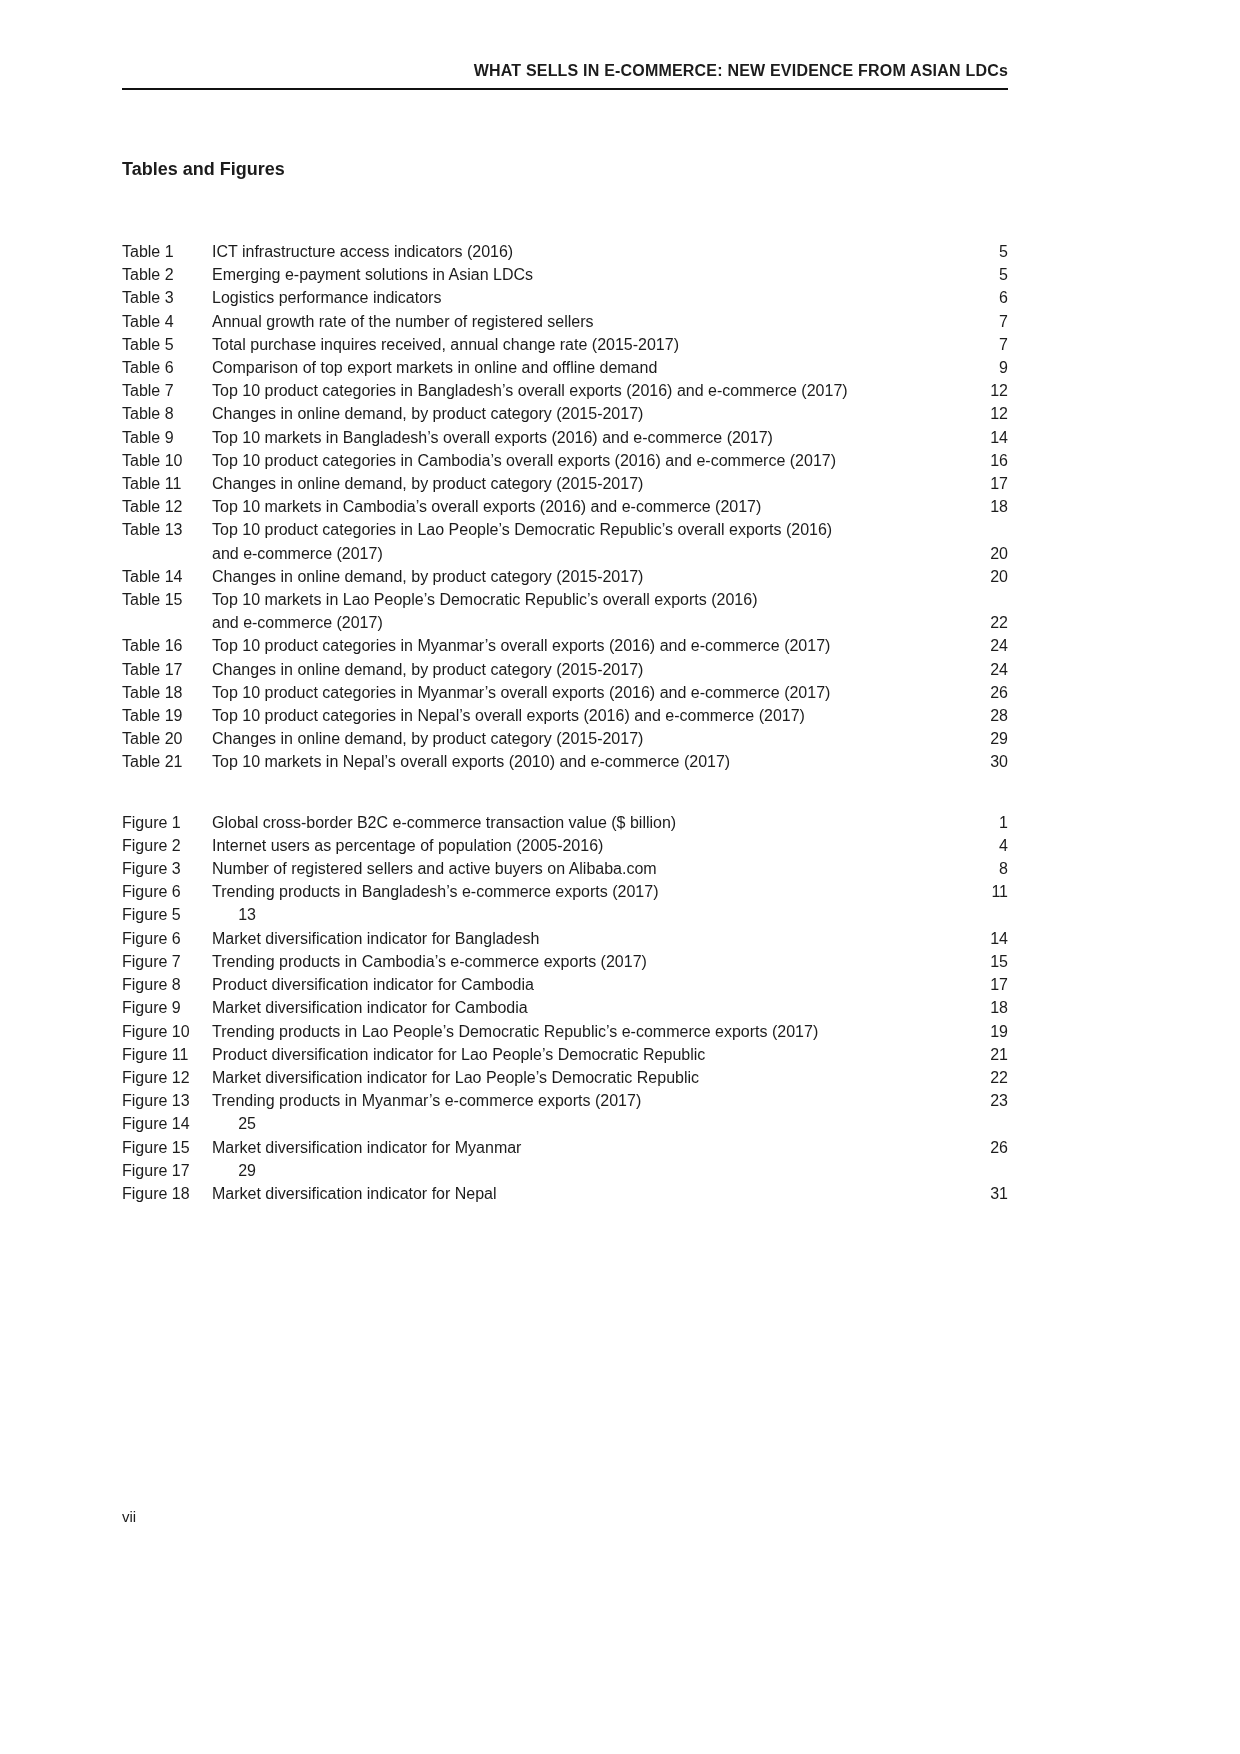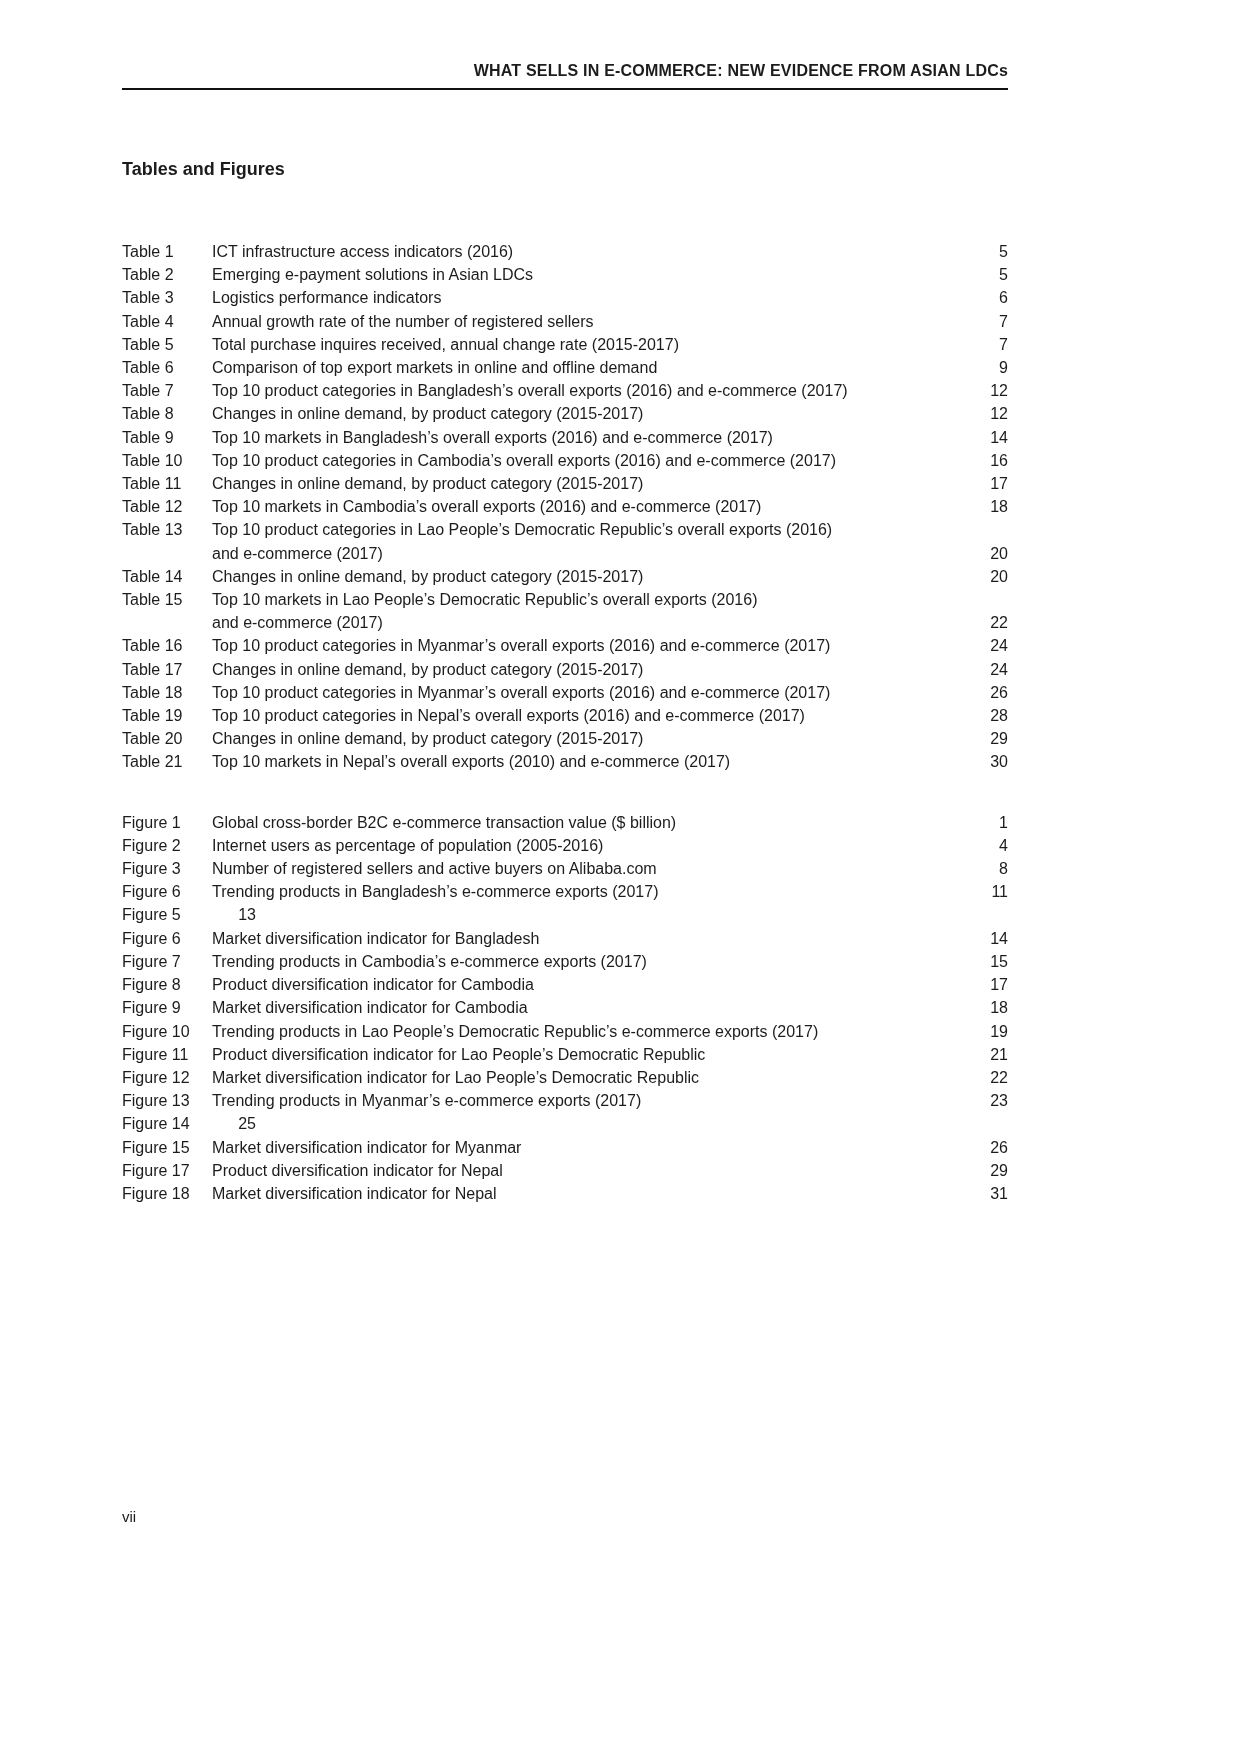--- a/index.html
+++ b/index.html
@@ -322,23 +322,20 @@
         </div>
         <div class="toc-row">
           <span class="toc-label">Figure 15</span>
           <span class="toc-title">
             <div>Market diversification indicator for Myanmar</div>
           </span>
           <span class="toc-page">26</span>
         </div>
         <div class="toc-row">
           <span class="toc-label">Figure 17</span>
-          <span class="toc-title">
-            <div>Product diversification indicator for Nepal</div>
-          </span>
           <span class="toc-page">29</span>
         </div>
         <div class="toc-row">
           <span class="toc-label">Figure 18</span>
           <span class="toc-title">
             <div>Market diversification indicator for Nepal</div>
           </span>
           <span class="toc-page">31</span>
         </div>
       </div>

